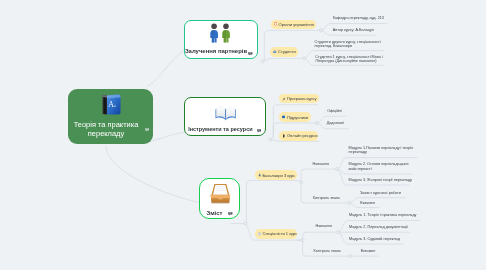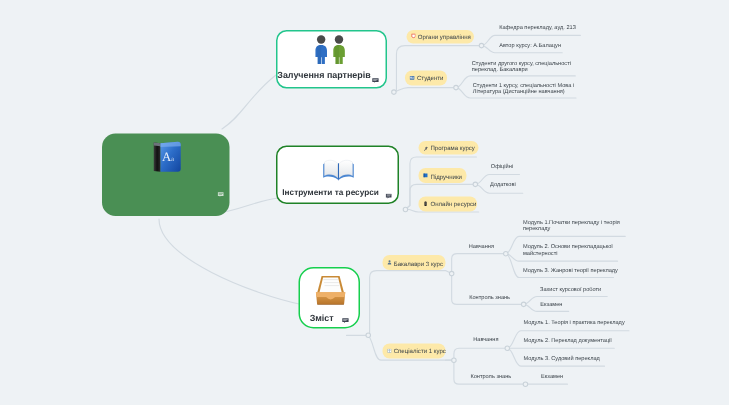--- a/index.html
+++ b/index.html
@@ -151,20 +151,21 @@
             </linearGradient>
       </defs>
       <path d="M1 2 L10 3 L10 41 L1 40 Z" fill="url(#bkspine)"></path>
       <path d="M1 2 L10 3 L10 7 L1 6 Z" fill="#6d737b"></path>
       <path d="M10 3 L33 1 Q37 1 37 5 L37 37 Q37 41 33 41 L10 41 Z" fill="url(#bkface)"></path>
       <path d="M10 3 L33 1 Q37 1 37 5 L37 7 L10 8 Z" fill="#7fb0ef" opacity="0.65"></path>
       <text x="12" y="26" font-family="Liberation Serif, serif" font-size="17" fill="#e9f1fc">A</text>
       <text x="24" y="26" font-family="Liberation Serif, serif" font-size="9" fill="#cddcf2">a</text>
     </svg>
   </div>
+  <div class="lbl">Теорія та практика перекладу</div>
   <div class="hdl">
     <svg width="4.6" height="3.6" viewBox="0 0 46 36">
           <path d="M2 2 H44 V26 H22 L14 34 V26 H2 Z" fill="#cfe0d2"></path>
           <rect x="8" y="8" width="30" height="3" fill="#4a8f54"></rect>
           <rect x="8" y="15" width="22" height="3" fill="#4a8f54"></rect>
         </svg>
   </div>
 </div>
 
 <div class="wnode" id="n-partners">

